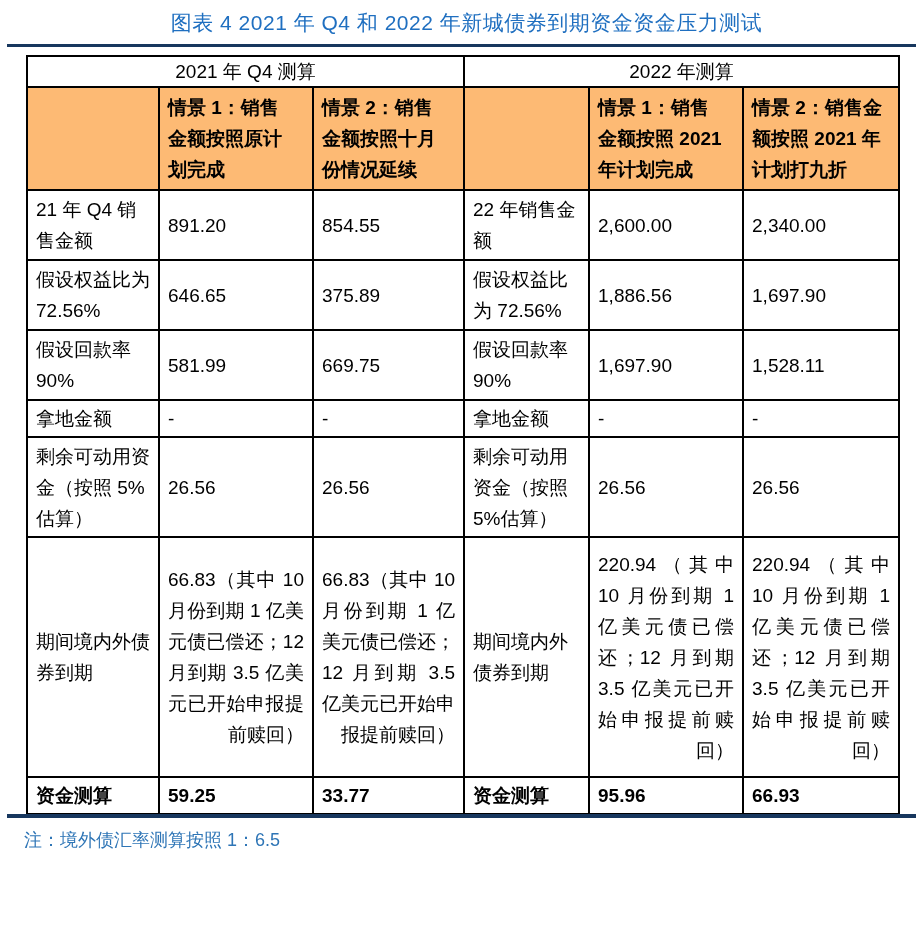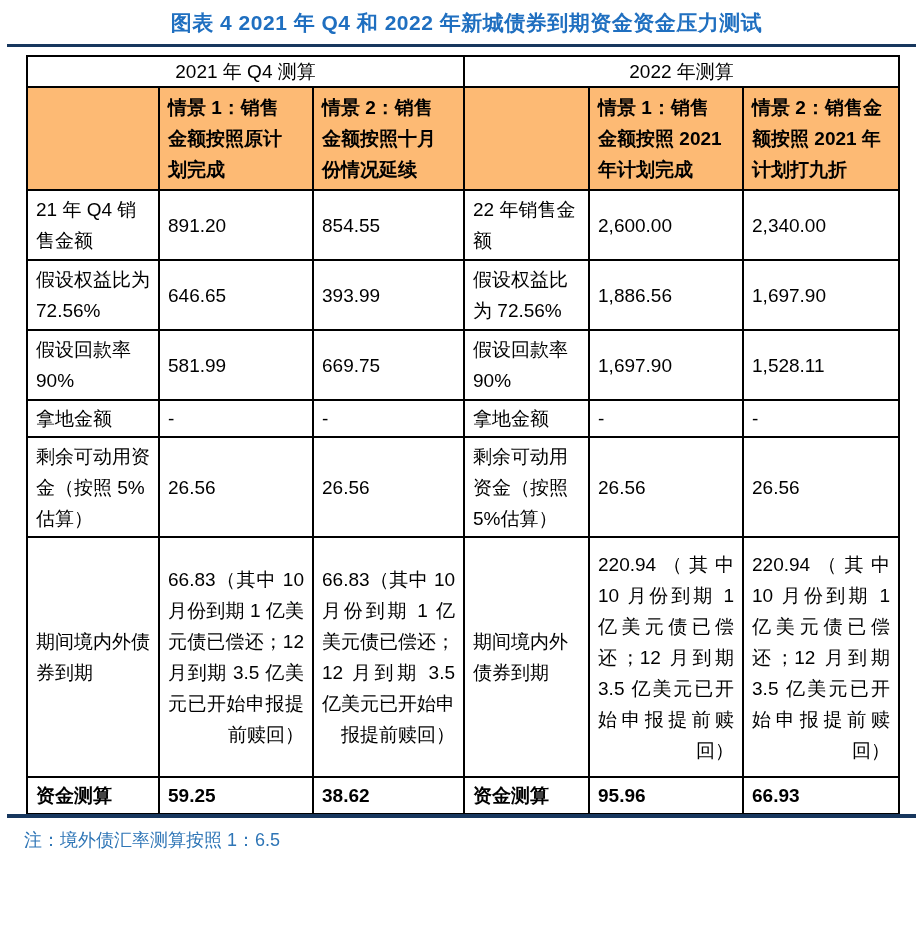--- a/index.html
+++ b/index.html
@@ -6,21 +6,21 @@
   body {
     width: 923px; height: 939px;
     background: #ffffff;
     font-family: "Liberation Sans", sans-serif;
     color: #000;
     overflow: hidden;
   }
   .figure-title {
     text-align: center;
     color: #1F6FC0;
-    font-weight: bold;
+    font-weight: normal;
     font-size: 21px;
     padding: 9px 0 7px 10px;
     letter-spacing: 0.5px;
   }
   .rule {
     background: #17375E;
     margin: 0 7px;
   }
   .rule-top { height: 3px; }
   .rule-bottom { height: 4px; margin-top: -1px; }
@@ -105,21 +105,21 @@
     <td class="num">891.20</td>
     <td class="num">854.55</td>
     <td class="lbl">22 年销售金额</td>
     <td class="num">2,600.00</td>
     <td class="num">2,340.00</td>
   </tr>
 
   <tr class="r-2line">
     <td class="lbl">假设权益比为 72.56%</td>
     <td class="num">646.65</td>
-    <td class="num">393.99</td>
+    <td class="num">375.89</td>
     <td class="lbl">假设权益比为 72.56%</td>
     <td class="num">1,886.56</td>
     <td class="num">1,697.90</td>
   </tr>
 
   <tr class="r-2line">
     <td class="lbl">假设回款率 90%</td>
     <td class="num">581.99</td>
     <td class="num">669.75</td>
     <td class="lbl">假设回款率 90%</td>
@@ -151,21 +151,21 @@
     <td class="big">66.83（其中 10 月份到期 1 亿美元债已偿还；12 月到期 3.5 亿美元已开始申报提前赎回）</td>
     <td class="big">66.83（其中 10 月份到期 1 亿美元债已偿还；12 月到期 3.5 亿美元已开始申报提前赎回）</td>
     <td class="lbl">期间境内外债券到期</td>
     <td class="big">220.94（其中 10 月份到期 1 亿美元债已偿还；12 月到期 3.5 亿美元已开始申报提前赎回）</td>
     <td class="big">220.94（其中 10 月份到期 1 亿美元债已偿还；12 月到期 3.5 亿美元已开始申报提前赎回）</td>
   </tr>
 
   <tr class="r-total">
     <td class="lbl">资金测算</td>
     <td class="num">59.25</td>
-    <td class="num">38.62</td>
+    <td class="num">33.77</td>
     <td class="lbl">资金测算</td>
     <td class="num">95.96</td>
     <td class="num">66.93</td>
   </tr>
 </tbody>
   </table>
 
 <div class="rule rule-bottom"></div>
 
 <div class="notes">

